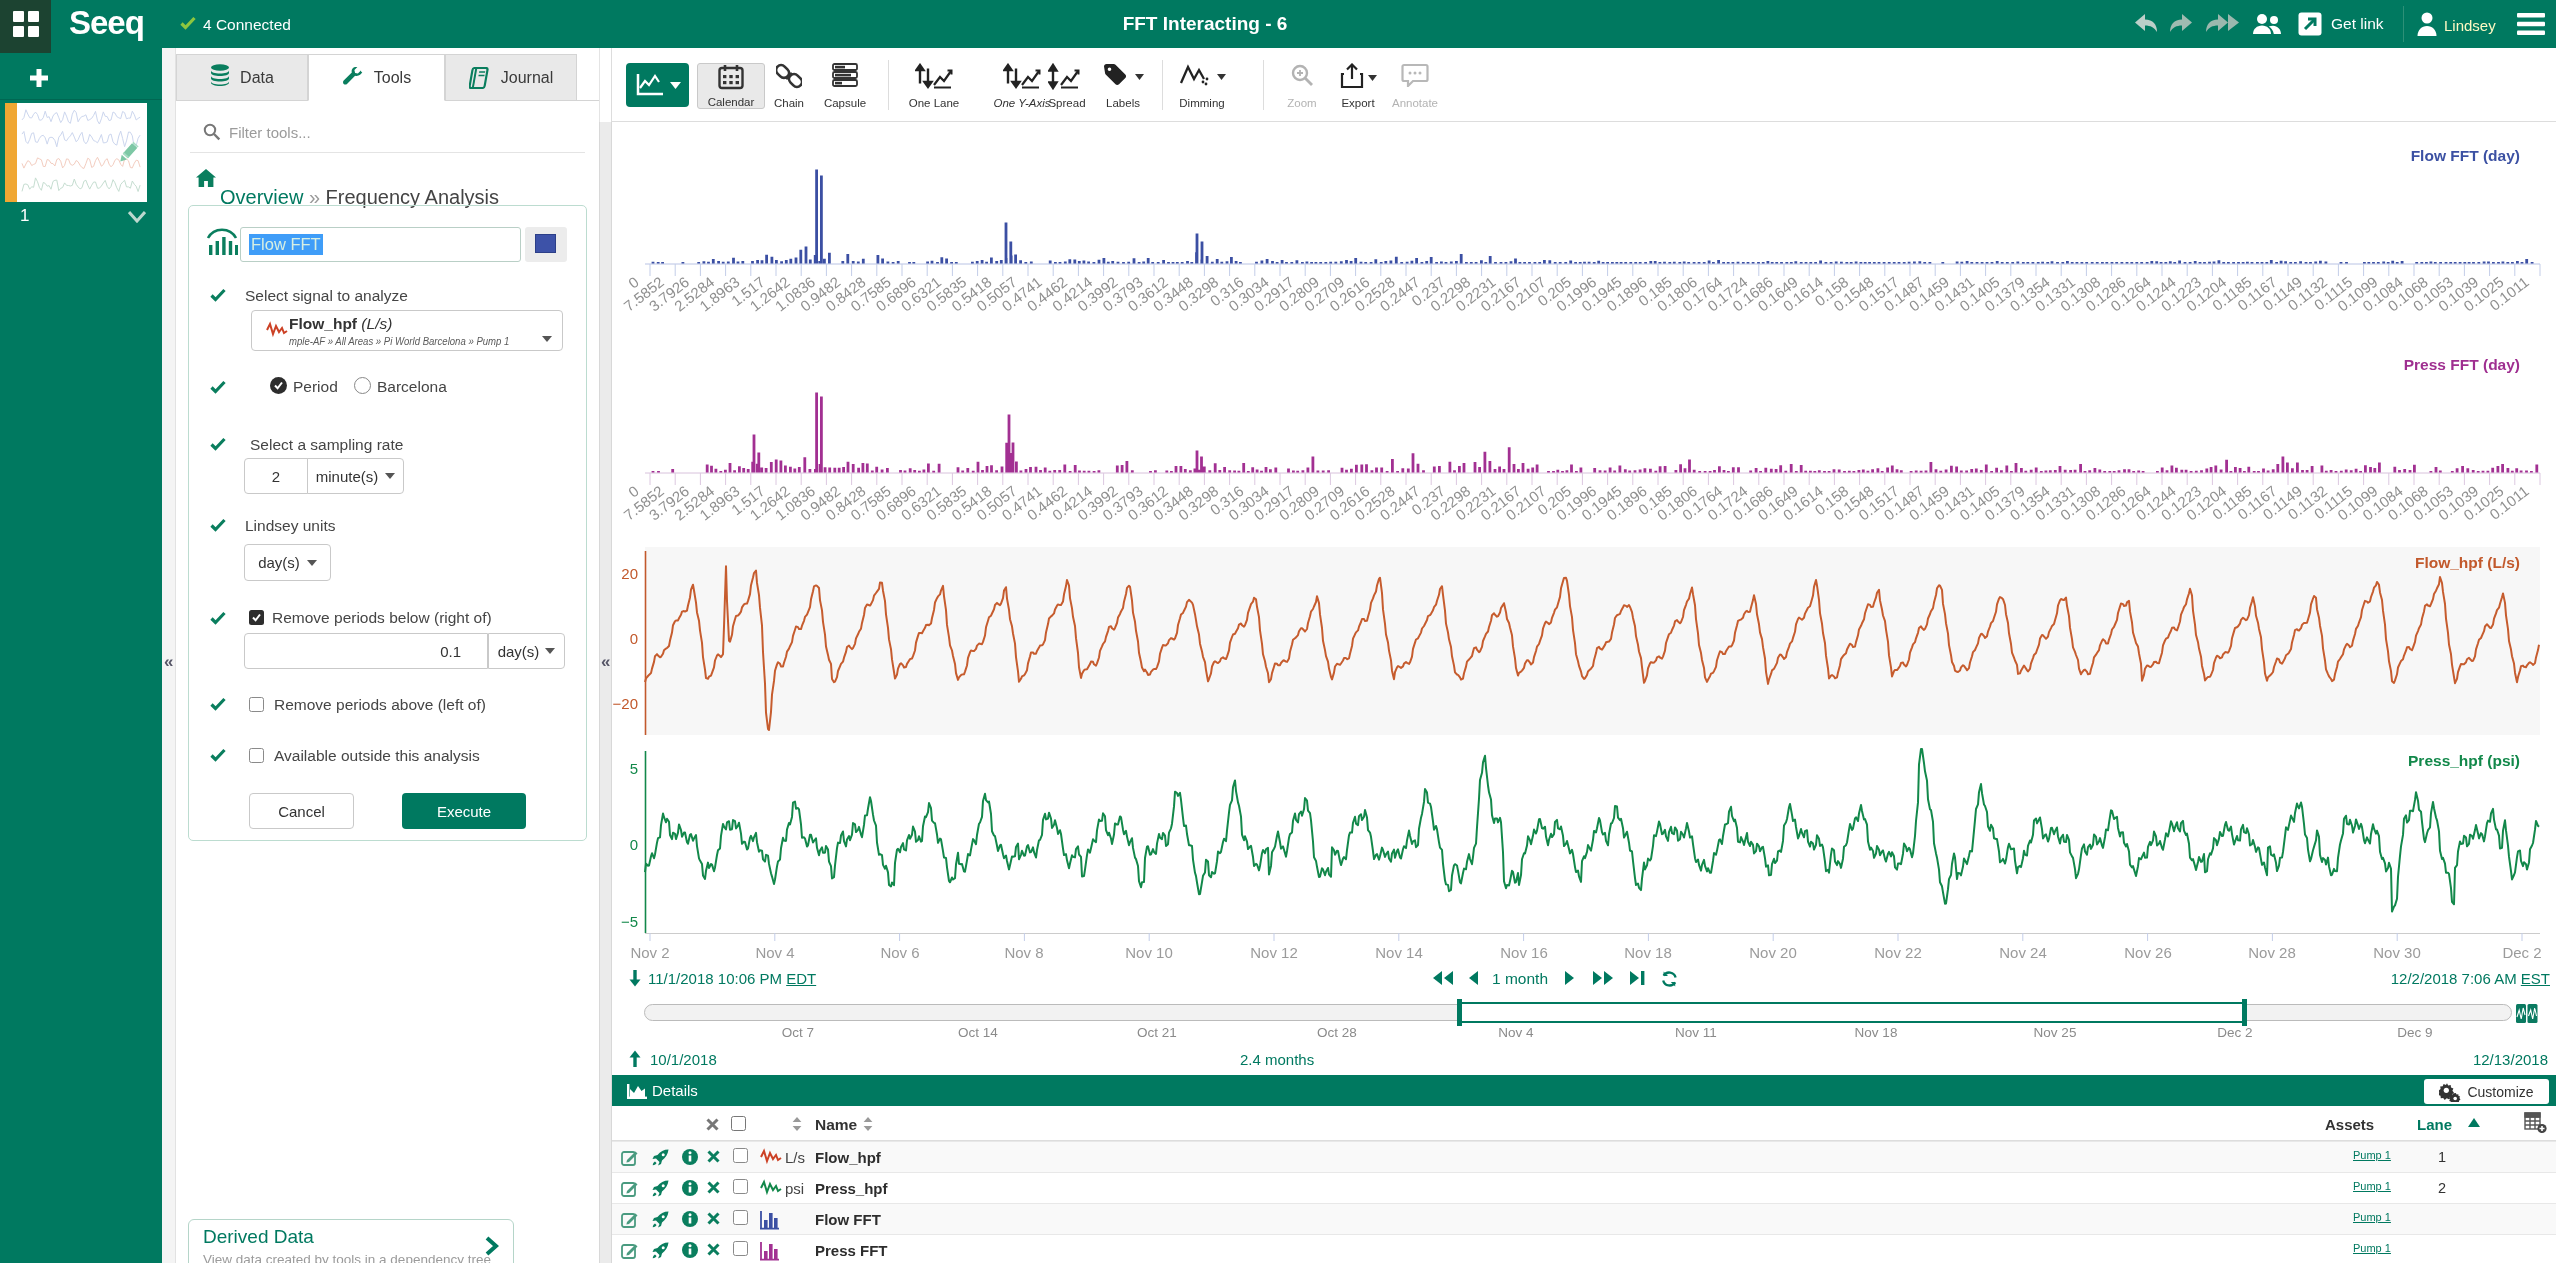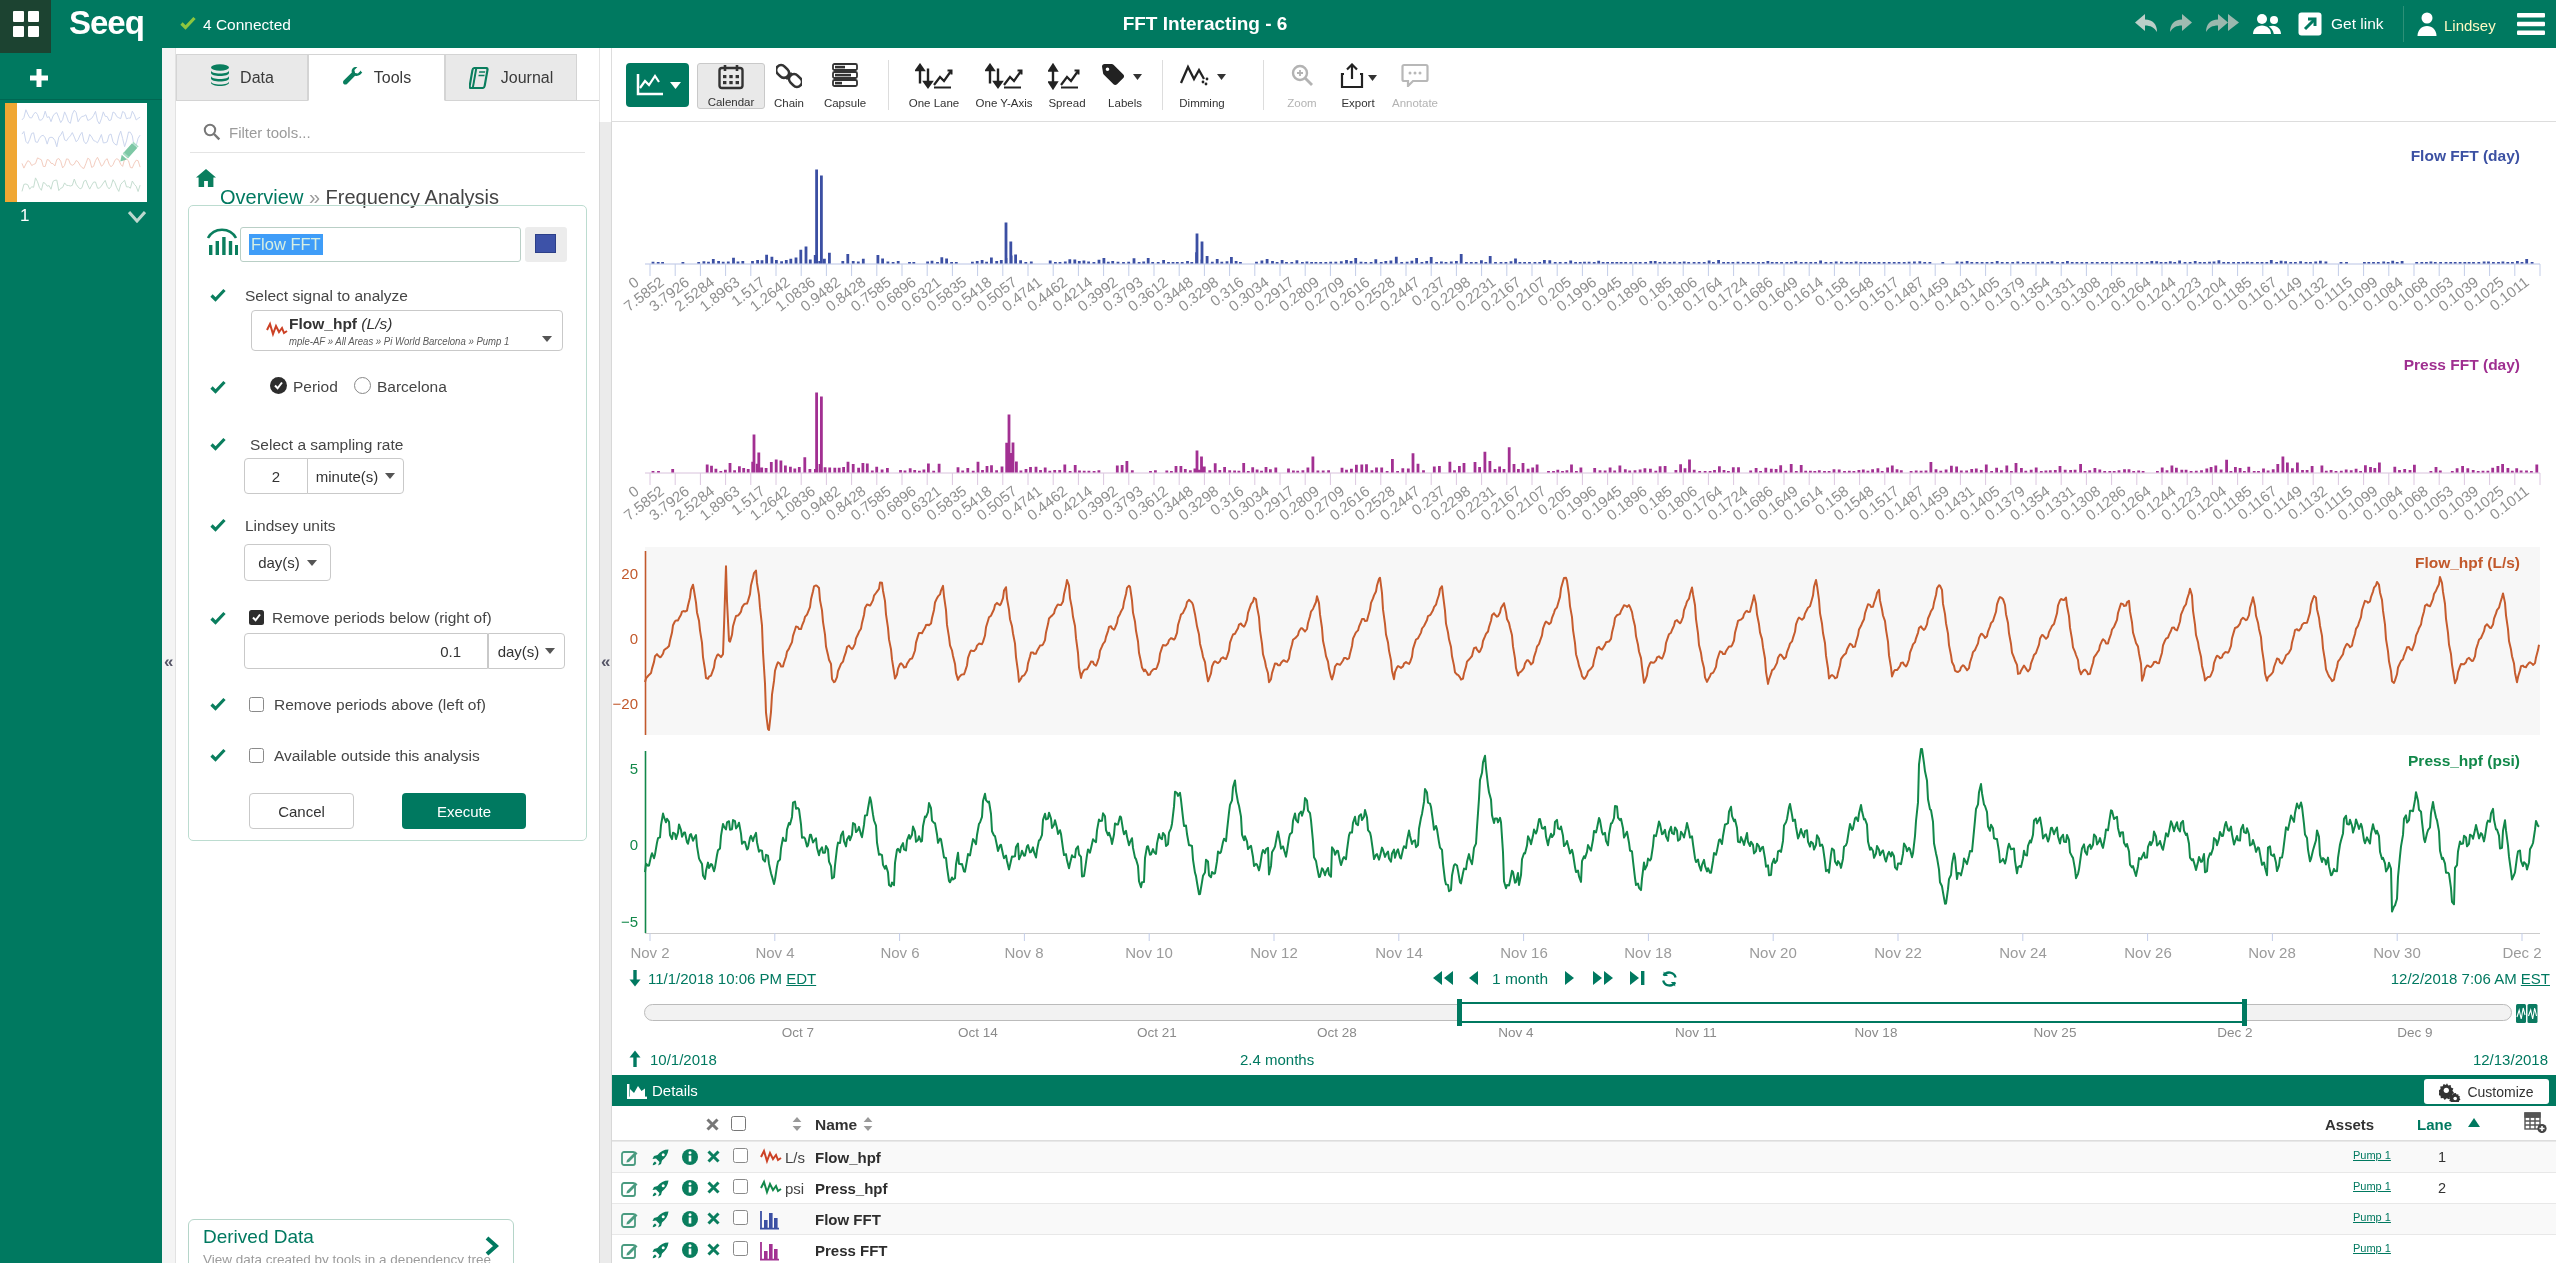--- a/index.html
+++ b/index.html
@@ -315,21 +315,21 @@
           </g>
           <g stroke="#222" stroke-width="2.2" fill="none">
             <path d="M19 22l6-8 4 4 7-10"></path>
             <path d="M32.5 7.5h4v4" stroke-width="2"></path>
             <path d="M19 24.5h17" stroke-width="2"></path>
           </g>
         </svg>
       </div>
       <div class="tlab">One Lane</div>
     </div>
-    <div class="tbtn" style="left:349px;width:86px;">
+    <div class="tbtn" style="left:367px;width:86px;font-style:italic;">
       <div style="display:flex;align-items:center">
         <svg width="38" height="27" viewBox="0 0 38 27" style="">
           <g stroke="#222" stroke-width="2.4" fill="#222">
             <path d="M5 5.5v15" fill="none"></path>
             <path d="M1.5 7L5 2l3.5 5z"></path>
             <path d="M13 5.5v15" fill="none"></path>
             <path d="M9.5 19l3.5 5 3.5-5z"></path>
           </g>
           <g stroke="#222" stroke-width="2.2" fill="none">
             <path d="M19 22l6-8 4 4 7-10"></path>
@@ -350,21 +350,21 @@
           </g>
           <g stroke="#222" stroke-width="2.2" fill="none">
             <path d="M13 22l6-8 4 4 7-10"></path>
             <path d="M26.5 7.5h4v4" stroke-width="2"></path>
             <path d="M13 24.5h17" stroke-width="2"></path>
           </g>
         </svg>
       </div>
       <div class="tlab">Spread</div>
     </div>
-    <div class="tbtn" style="left:468px;width:62px;align-items:flex-end;">
+    <div class="tbtn" style="left:480px;width:62px;">
       <div style="display:flex;align-items:center">
         <svg width="28" height="24" viewBox="0 0 28 24" style="">
           <path fill="#222" d="M1 3.5C1 2.1 2.1 1 3.5 1h7.2c.7 0 1.3.3 1.8.7l9.8 9.8c1 1 1 2.6 0 3.5l-6.3 6.3c-1 1-2.6 1-3.5 0L2.7 11.5c-.4-.5-.7-1.1-.7-1.8zM6.5 8a1.8 1.8 0 100-3.6 1.8 1.8 0 000 3.6z"></path>
         </svg>
         <span style="margin-left:4px"><svg width="9" height="6" viewBox="0 0 9 6" style="">
             <path d="M0 0h9L4.5 6z" fill="#333"></path>
           </svg></span>
       </div>
       <div class="tlab">Labels</div>
     </div>

